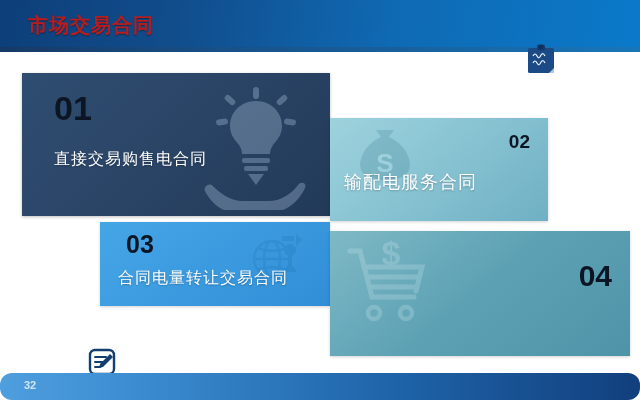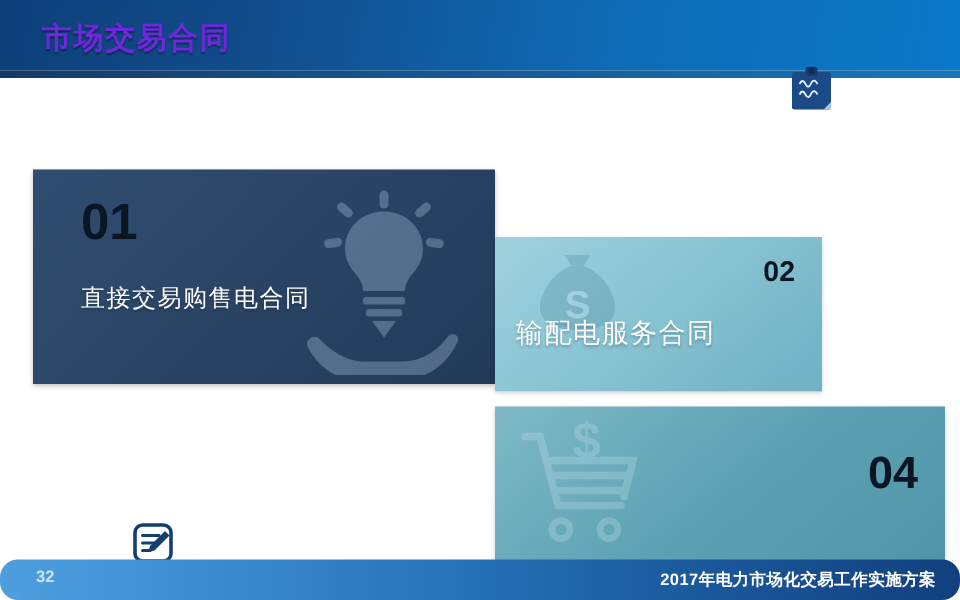--- a/index.html
+++ b/index.html
@@ -15,38 +15,38 @@
     position:absolute;left:0;top:0;width:640px;height:47px;
     background:linear-gradient(100deg,#0d3f79 0%,#114d8c 28%,#0f6ab4 62%,#0a79c9 100%);
   }
   .header-underline{
     position:absolute;left:0;top:47px;width:640px;height:5px;
     background:linear-gradient(100deg,#0a2f5e 0%,#0c4a86 40%,#0c6fb5 100%);
     opacity:.95;
   }
   .header-title{
     position:absolute;left:28px;top:12px;
-    font-size:20px;font-weight:bold;color:#6d28d9;letter-spacing:1px;
+    font-size:20px;font-weight:bold;color:#b91c1c;letter-spacing:1px;
     text-shadow:0 1px 1px rgba(0,0,0,.35);
   }
 
   
   .note-icon{
     position:absolute;left:524px;top:42px;width:34px;height:34px;
   }
   .note-icon svg{display:block;}
 
   
   .edit-icon{
     position:absolute;left:88px;top:348px;width:28px;height:28px;
   }
   .edit-icon svg{display:block;}
 
   
-  .card{position:absolute;overflow:hidden;margin-top:40px;}
+  .card{position:absolute;overflow:hidden;}
   .card .num{
     position:absolute;
     font-size:30px;font-weight:bold;color:#0c1524;
     font-family:"Liberation Sans","DejaVu Sans",sans-serif;
     letter-spacing:0px;line-height:1;
   }
   .card .label{
     position:absolute;
     color:#ffffff;font-size:17px;font-weight:normal;
     letter-spacing:1px;
@@ -161,20 +161,42 @@
           <path d="M22 8 l18 0 -5 7 -8 0 z"></path>
           <path d="M27 15 c-12 5-21 17-21 28 0 9 8 15 25 15 17 0 25-6 25-15 0-11-9-23-21-28z"></path>
         </g>
         <text x="31" y="50" font-size="26" font-weight="bold" fill="#d8eef4" text-anchor="middle" font-family="Liberation Sans, sans-serif">S</text>
       </svg>
     </span>
     <span class="num">02</span>
     <span class="label">输配电服务合同</span>
   </div>
 
+  <div class="card" id="card03">
+    <span class="bgicon">
+      <svg width="62" height="62" viewBox="0 0 62 62">
+        <g fill="none" stroke="#1c6ba8" stroke-width="2.4">
+          <circle cx="26" cy="31" r="18"></circle>
+          <ellipse cx="26" cy="31" rx="8" ry="18"></ellipse>
+          <line x1="8" y1="31" x2="44" y2="31"></line>
+          <path d="M12 20 q14 6 28 0"></path>
+          <path d="M12 42 q14 -6 28 0"></path>
+        </g>
+        <g fill="#1c6ba8">
+          <circle cx="44" cy="22" r="6"></circle>
+          <path d="M38 44 c0-8 12-8 12 0 z"></path>
+          <rect x="42" y="28" width="4" height="14"></rect>
+          <path d="M36 8 l12 0 0 5 -12 0z"></path>
+          <path d="M50 6 l6 6 -6 6z"></path>
+        </g>
+      </svg>
+    </span>
+    <span class="num">03</span>
+    <span class="label">合同电量转让交易合同</span>
+  </div>
 
   <div class="card" id="card04">
     <span class="bgicon">
       <svg width="92" height="92" viewBox="0 0 92 92">
         <g fill="none" stroke="#cfe8ee" stroke-width="5" stroke-linecap="round">
           <path d="M6 14 l10 0 12 46 42 0"></path>
           <path d="M20 30 l58 0 -6 24"></path>
           <line x1="24" y1="40" x2="74" y2="40"></line>
           <line x1="26" y1="50" x2="71" y2="50"></line>
         </g>
@@ -193,16 +215,15 @@
         <line x1="7" y1="9" x2="18" y2="9"></line>
         <line x1="7" y1="14" x2="15" y2="14"></line>
         <line x1="7" y1="19" x2="12" y2="19"></line>
       </g>
       <path d="M22 6 l3 3 -10 10 -4 1 1-4 z" fill="#123f70"></path>
     </svg>
   </div>
 
   <div class="footer">
     <span class="footer-page">32</span>
-    <span class="footer-title">2017年电力市场化交易工作实施方案</span>
   </div>
 
 </div>
 
 </body></html>

